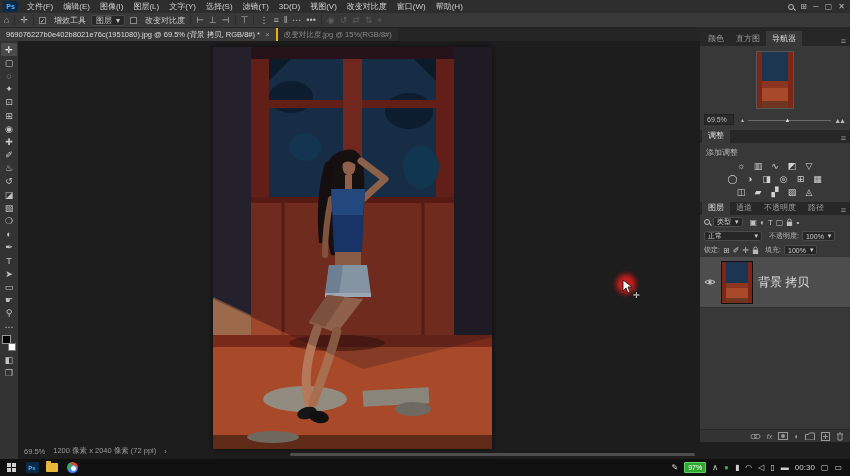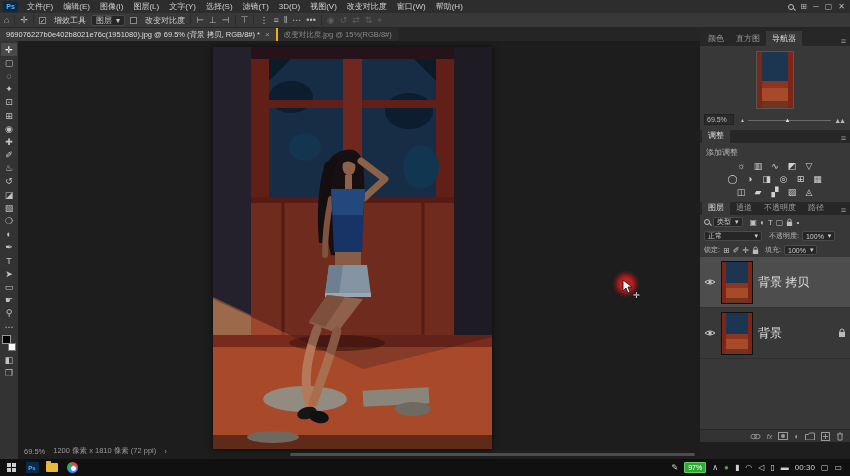--- a/index.html
+++ b/index.html
@@ -269,21 +269,21 @@
     <path d="M124 284 C 116 314 106 338 100 356" stroke="#a9male" fill="none"></path>
     <path d="M124 284 C 116 314 106 338 100 356" stroke="#a96e4e" stroke-width="9" fill="none" stroke-linecap="round"></path>
     <ellipse cx="94" cy="366" rx="10" ry="6" fill="#161616" transform="rotate(-15 94 366)"></ellipse>
     <ellipse cx="106" cy="370" rx="10" ry="6" fill="#101010" transform="rotate(10 106 370)"></ellipse>
 
     <polygon points="0,0 279,0 279,290 150,322 0,252" fill="rgba(8,10,22,0.22)"></polygon>
   </svg>
   <div id="hscroll" class="abs"></div>
   <div id="statusline" class="abs">
     <span>69.5%</span>
-    <span>1200 像素 x 1810 像素 (72 ppi)</span>
+    <span>1200 像素 x 2040 像素 (72 ppi)</span>
     <span>›</span>
   </div>
   <div id="cursor-glow" class="abs"></div>
   <svg id="cursor-arrow" class="abs" width="11" height="15" viewBox="0 0 11 15">
     <polygon points="1,1 1,12 4,9 6,14 8,13 6,8 10,8" fill="#f4f4f4" stroke="#111" stroke-width="0.8"></polygon>
   </svg>
   <span id="cursor-move" class="abs">✛</span>
 </div>
 
 <div id="dock" class="abs">
@@ -394,32 +394,20 @@
 
   <div id="layer-list">
     <div class="layer-row selected">
       <svg width="12" height="8" viewBox="0 0 12 8">
           <path d="M1 4 Q6 0 11 4 Q6 8 1 4Z" fill="none" stroke="#ccc"></path>
           <circle cx="6" cy="4" r="1.6" fill="#ccc"></circle>
         </svg>
       <div class="layer-thumb mini-photo"></div>
       <span class="layer-name">背景 拷贝</span>
     </div>
-    <div class="layer-row">
-      <svg width="12" height="8" viewBox="0 0 12 8">
-          <path d="M1 4 Q6 0 11 4 Q6 8 1 4Z" fill="none" stroke="#ccc"></path>
-          <circle cx="6" cy="4" r="1.6" fill="#ccc"></circle>
-        </svg>
-      <div class="layer-thumb mini-photo"></div>
-      <span class="layer-name">背景</span>
-      <svg class="layer-lock" width="8" height="10" viewBox="0 0 8 10">
-          <rect x="1" y="4" width="6" height="5" fill="#bbb"></rect>
-          <path d="M2 4 V3 a2 2 0 0 1 4 0 V4" fill="none" stroke="#bbb"></path>
-        </svg>
-    </div>
   </div>
 
   <div id="layers-bottom">
     <svg width="11" height="7" viewBox="0 0 12 7">
         <ellipse cx="4" cy="3.5" rx="3" ry="2.4" fill="none" stroke="#999"></ellipse>
         <ellipse cx="8" cy="3.5" rx="3" ry="2.4" fill="none" stroke="#999"></ellipse>
       </svg>
     <span style="font-size:7px;font-style:italic;">fx</span>
     <svg width="10" height="8" viewBox="0 0 10 8">
         <rect x="0.5" y="0.5" width="9" height="7" fill="none" stroke="#999"></rect>

